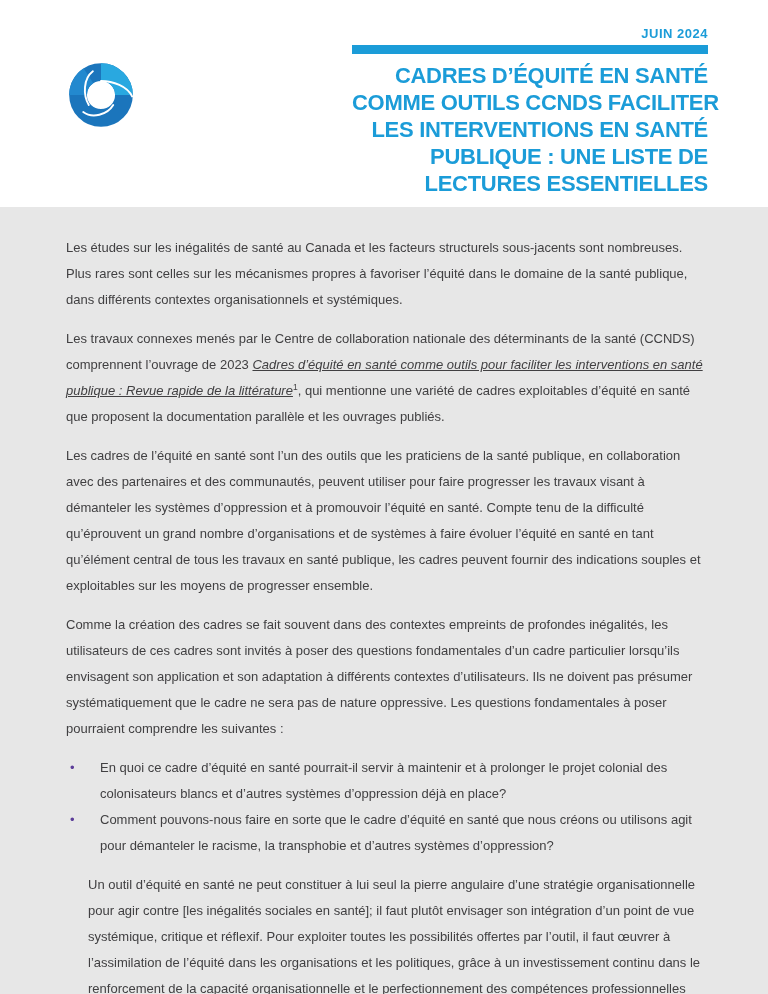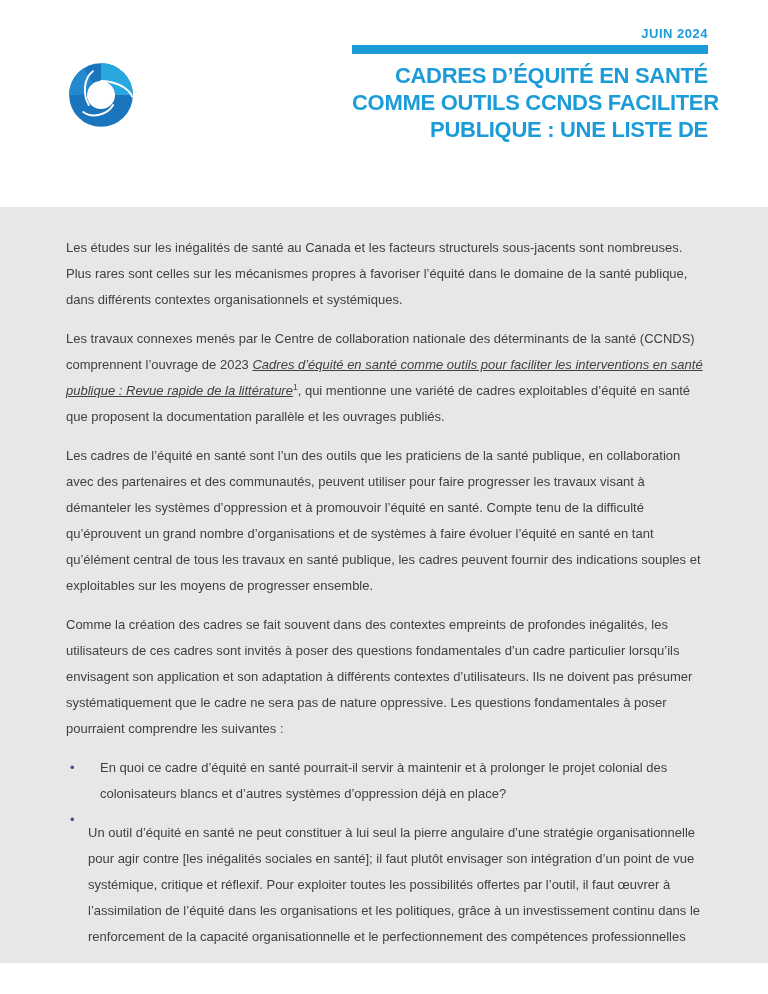--- a/index.html
+++ b/index.html
@@ -89,36 +89,38 @@
           <path d="M33.5,63.5 C25.5,49.5 26,28 39,18" fill="none" stroke="#ffffff" stroke-width="2.6" stroke-linecap="round"></path>
           <path d="M66.5,63.5 C58.5,77 38,82 26,73" fill="none" stroke="#ffffff" stroke-width="2.6" stroke-linecap="round"></path>
         </svg>
       </span>
     </div>
 
     <div class="title-block">
       <div class="title-bar"></div>
       <div class="title-line">CADRES D’ÉQUITÉ EN SANTÉ</div>
       <div class="title-line">COMME OUTILS CCNDS FACILITER</div>
+      <div class="title-line">LES INTERVENTIONS EN SANTÉ</div>
       <div class="title-line">PUBLIQUE : UNE LISTE DE</div>
+      <div class="title-line">LECTURES ESSENTIELLES</div>
     </div>
   </div>
 
   <div class="body">
 
     <p>Les études sur les inégalités de santé au Canada et les facteurs structurels sous-jacents sont nombreuses. Plus rares sont celles sur les mécanismes propres à favoriser l’équité dans le domaine de la santé publique, dans différents contextes organisationnels et systémiques.</p>
 
     <p><span>Les travaux connexes menés par le Centre de collaboration nationale des déterminants de la santé (CCNDS) comprennent l’ouvrage de 2023 </span><a class="link"><span>Cadres d’équité en santé comme outils pour faciliter les interventions en santé publique : Revue rapide de la littérature</span></a><sup>1</sup><span>, qui mentionne une variété de cadres exploitables d’équité en santé que proposent la documentation parallèle et les ouvrages publiés.</span></p>
 
     <p>Les cadres de l’équité en santé sont l’un des outils que les praticiens de la santé publique, en collaboration avec des partenaires et des communautés, peuvent utiliser pour faire progresser les travaux visant à démanteler les systèmes d’oppression et à promouvoir l’équité en santé. Compte tenu de la difficulté qu’éprouvent un grand nombre d’organisations et de systèmes à faire évoluer l’équité en santé en tant qu’élément central de tous les travaux en santé publique, les cadres peuvent fournir des indications souples et exploitables sur les moyens de progresser ensemble.</p>
 
     <p>Comme la création des cadres se fait souvent dans des contextes empreints de profondes inégalités, les utilisateurs de ces cadres sont invités à poser des questions fondamentales d’un cadre particulier lorsqu’ils envisagent son application et son adaptation à différents contextes d’utilisateurs. Ils ne doivent pas présumer systématiquement que le cadre ne sera pas de nature oppressive. Les questions fondamentales à poser pourraient comprendre les suivantes :</p>
 
     <ul class="bullets">
       <li><span class="dot">•</span><span>En quoi ce cadre d’équité en santé pourrait-il servir à maintenir et à prolonger le projet colonial des colonisateurs blancs et d’autres systèmes d’oppression déjà en place?</span></li>
-      <li><span class="dot">•</span></li>
+      <li><span class="dot">•</span><span>Comment pouvons-nous faire en sorte que le cadre d’équité en santé que nous créons ou utilisons agit pour démanteler le racisme, la transphobie et d’autres systèmes d’oppression?</span></li>
     </ul>
 
 
     <div class="quote"><span>Un outil d’équité en santé ne peut constituer à lui seul la pierre angulaire d’une stratégie organisationnelle pour agir contre [les inégalités sociales en santé]; il faut plutôt envisager son intégration d’un point de vue systémique, critique et réflexif. Pour exploiter toutes les possibilités offertes par l’outil, il faut œuvrer à l’assimilation de l’équité dans les organisations et les politiques, grâce à un investissement continu dans le renforcement de la capacité organisationnelle et le perfectionnement des compétences professionnelles</span></div>
 
   </div>
 </div>
 
 </body></html>

